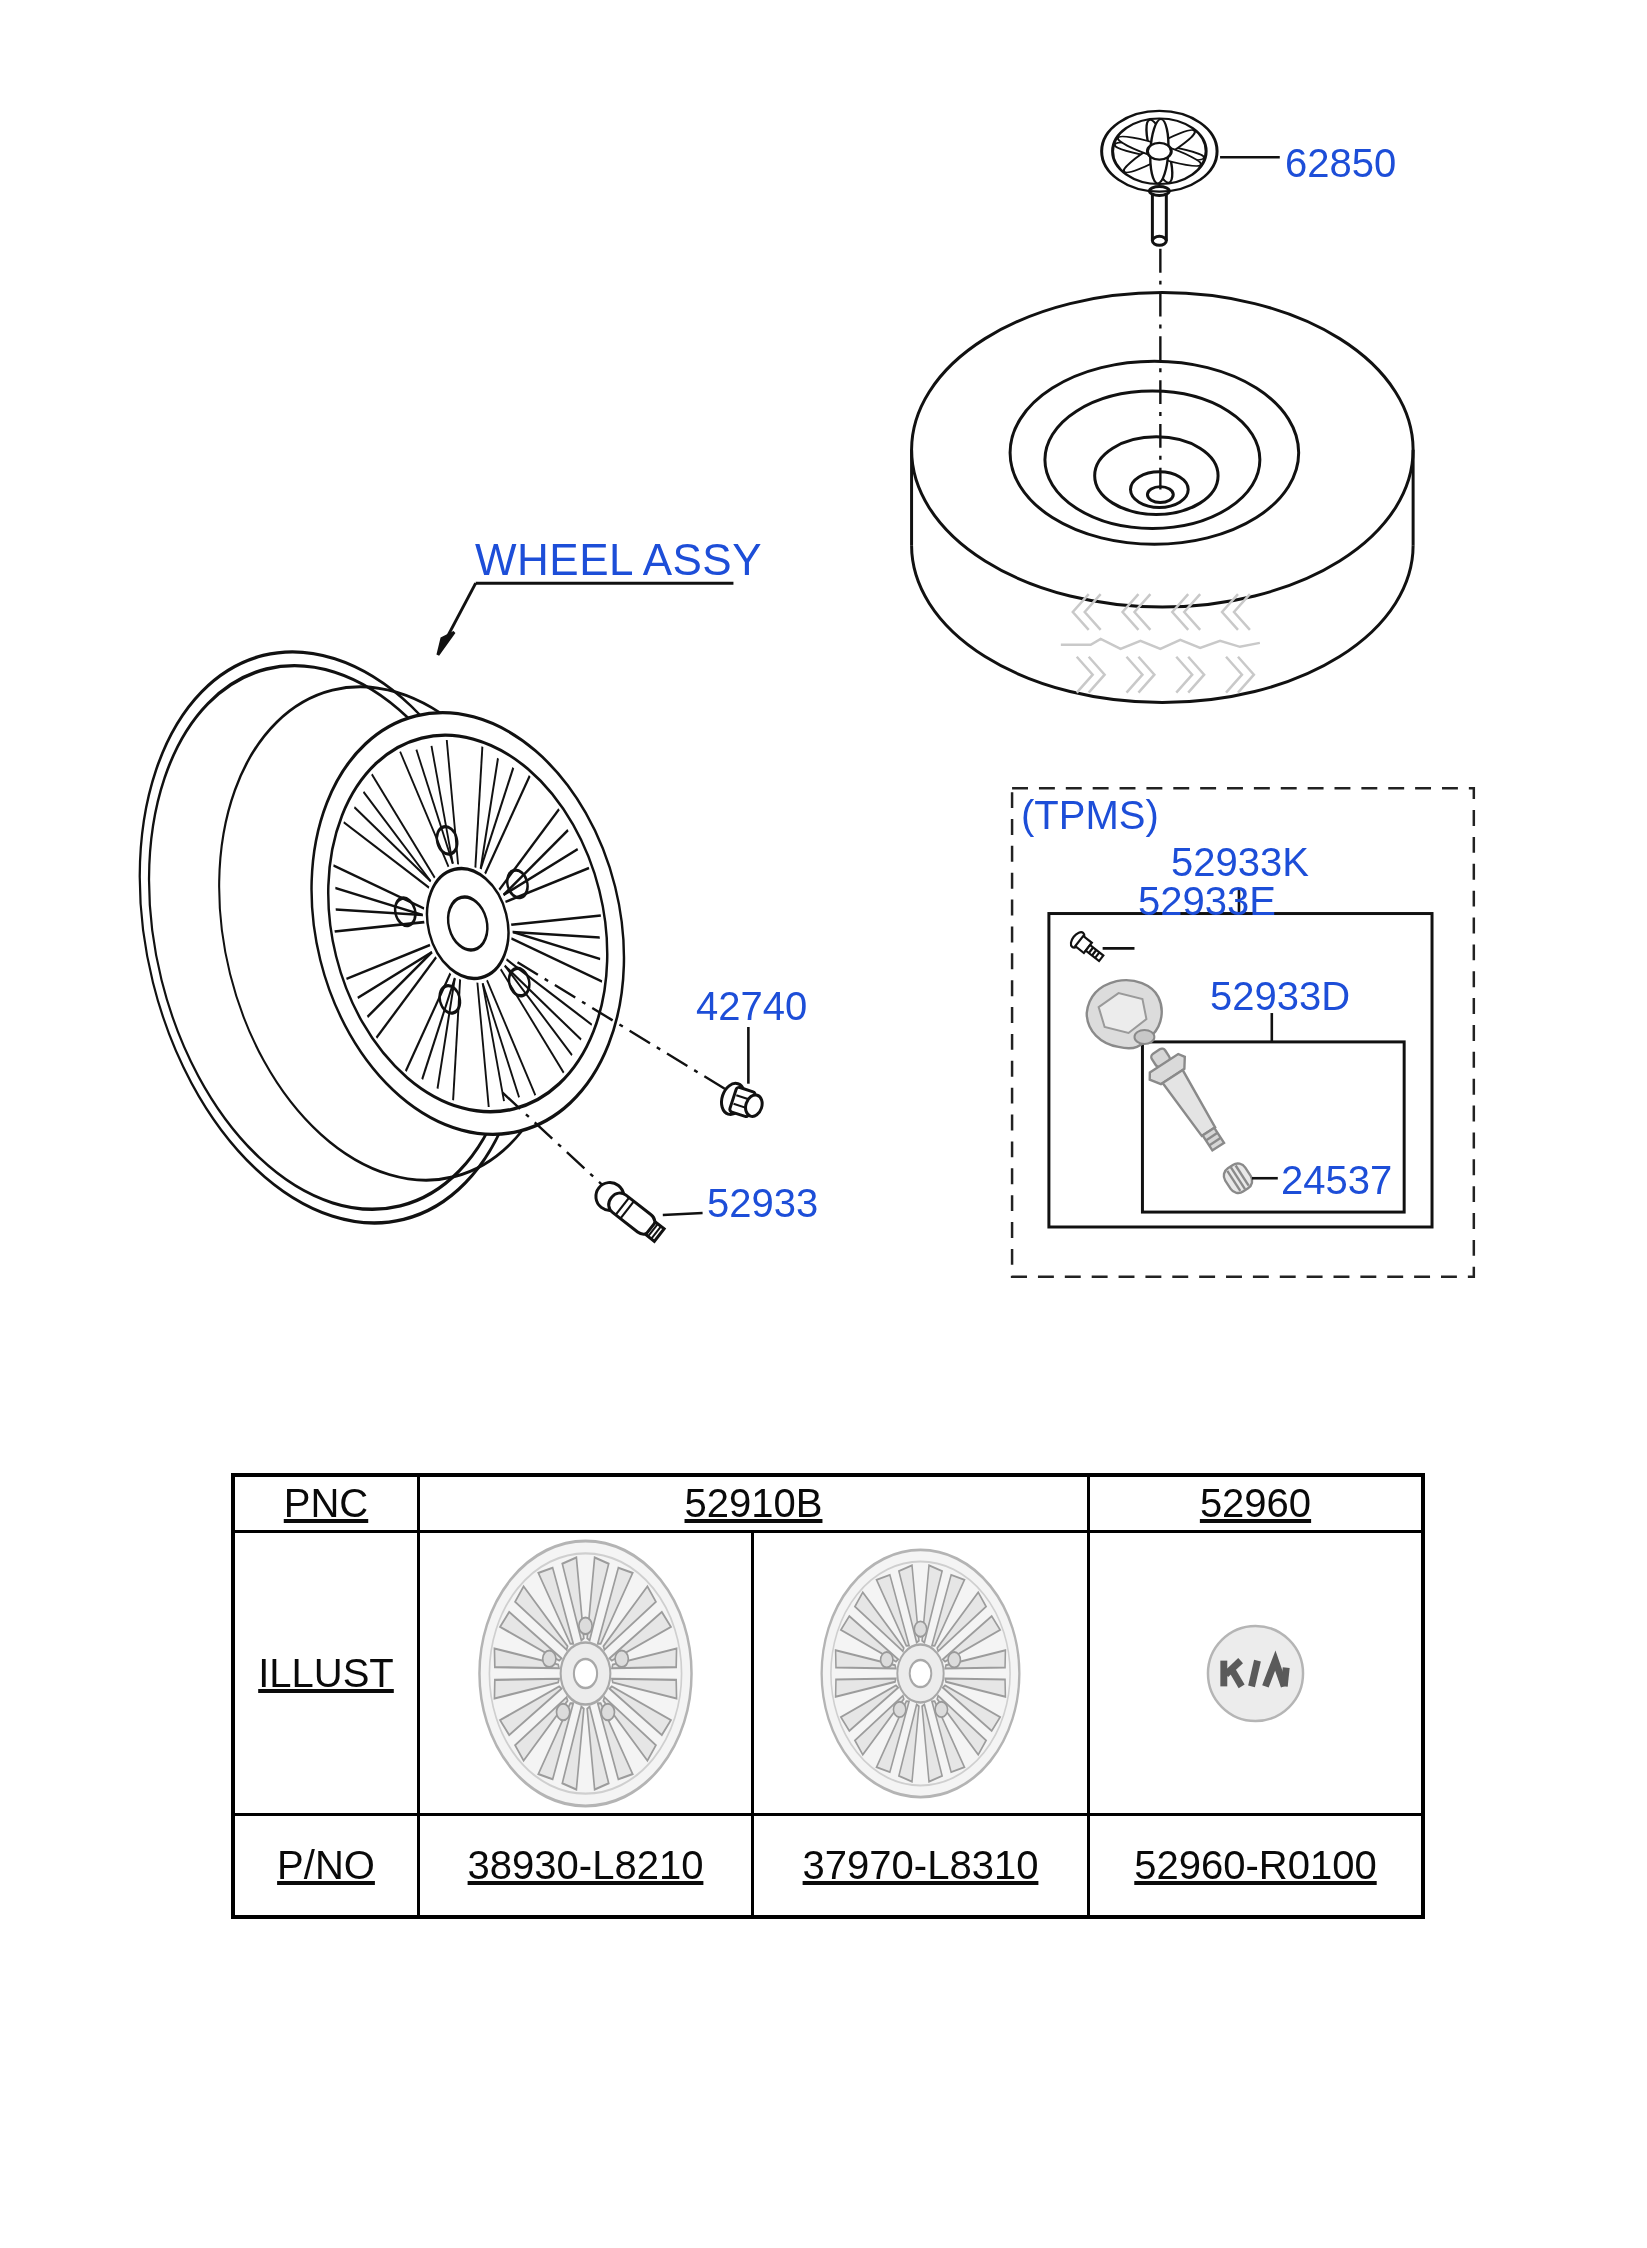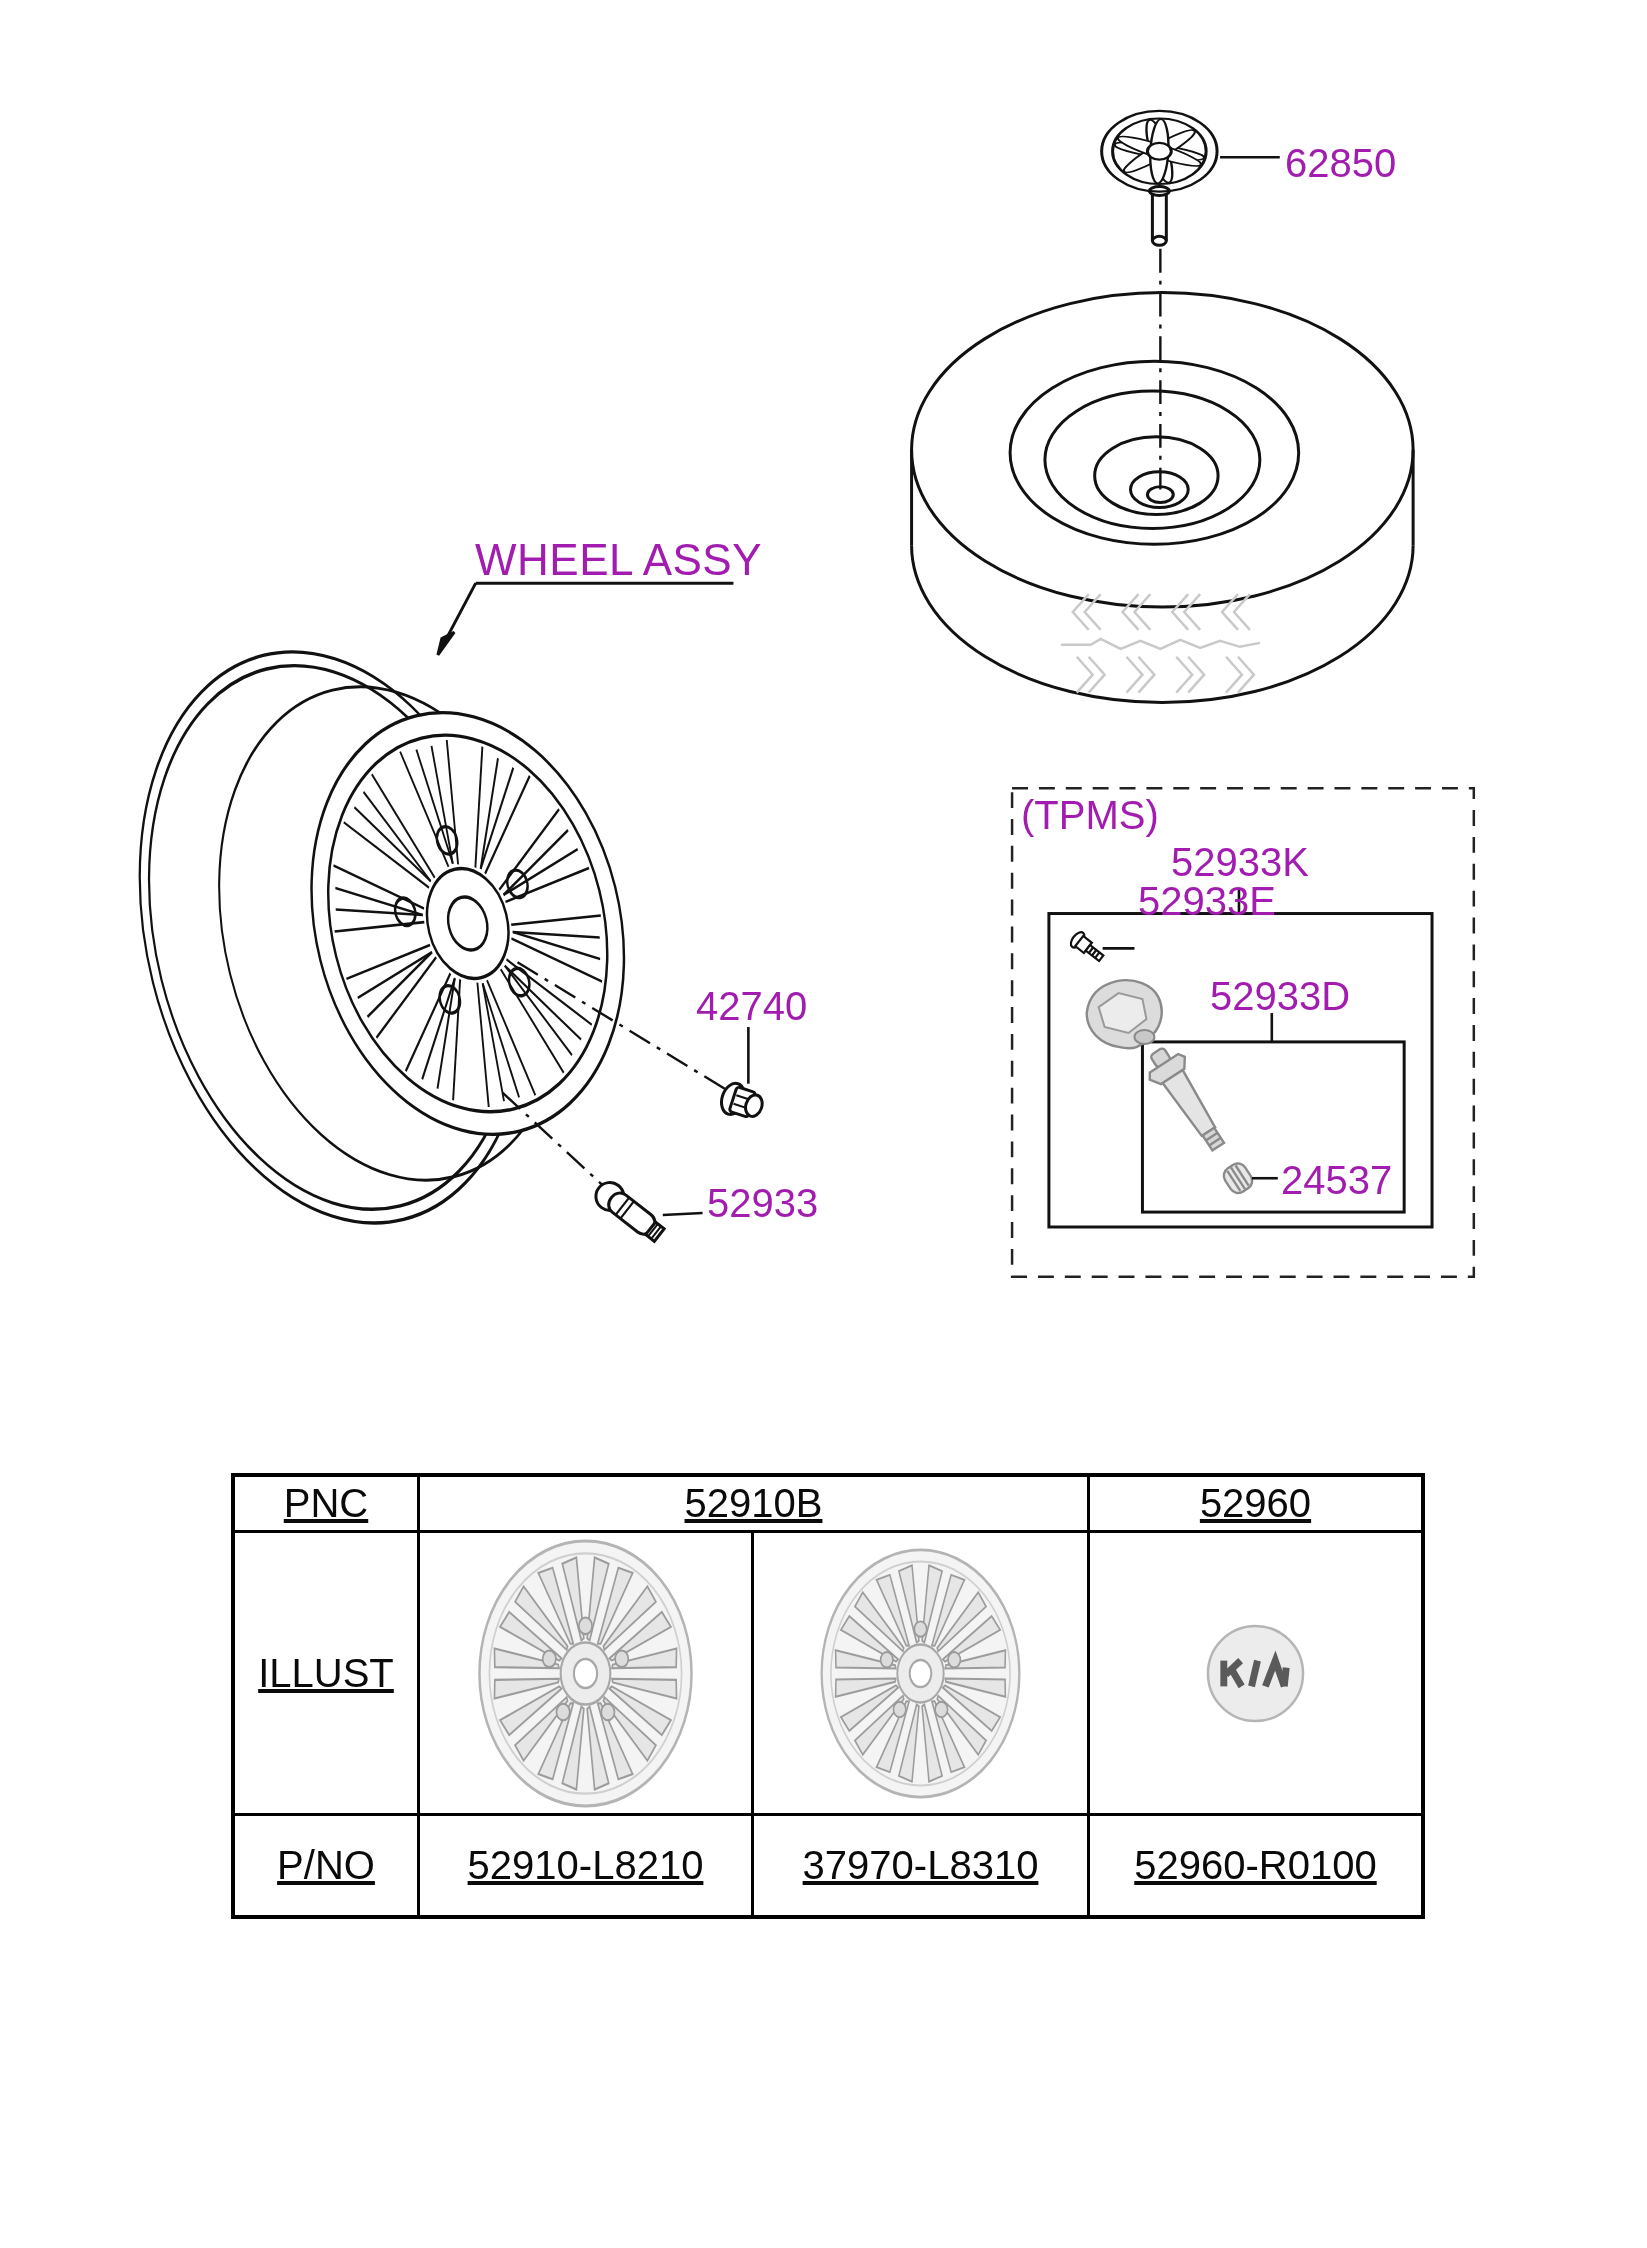--- a/index.html
+++ b/index.html
@@ -1,19 +1,19 @@
 <!DOCTYPE html>
 <html><head>
 <meta charset="utf-8">
 <style>
   html,body{margin:0;padding:0;background:#fff;}
   .page{position:relative;width:1648px;height:2249px;background:#fff;overflow:hidden;
         font-family:"Liberation Sans",sans-serif;}
   .art{position:absolute;left:0;top:0;}
-  .lbl{position:absolute;font-size:40px;line-height:1;color:#a21caf;white-space:nowrap;}
+  .lbl{position:absolute;font-size:40px;line-height:1;color:#1d4ed8;white-space:nowrap;}
   .lbl.bold{font-weight:normal;font-size:44px;letter-spacing:0.5px;}
   .ptable{position:absolute;left:231px;top:1473px;display:grid;
           grid-template-columns:185px 334px 336px 331px;
           grid-template-rows:56px 283px 99px;
           border:4px solid #000;background:#fff;}
   .ptable>div{border-right:3px solid #000;border-bottom:3px solid #000;
               display:flex;align-items:center;justify-content:center;
               font-size:40px;color:#0a0a0a;background:#fff;text-decoration:underline;}
   .ptable>div.lastcol{border-right:none;text-align:right;}
   .ptable>div.lastrow{border-bottom:none;}
@@ -265,18 +265,18 @@
           <path d="M-30,1 L-15,-13"></path>
           <path d="M-24,-4 L-14,13"></path>
           <path d="M-4,13 L2,-13"></path>
           <path d="M10,13 L20,-13 L29,13"></path>
           <path d="M29,13 L31,-6"></path>
         </g>
       </svg>
     </div>
 
     <div class="lastrow">P/NO</div>
-    <div class="lastrow">52910-L8210</div>
+    <div class="lastrow">38930-L8210</div>
     <div class="lastrow">37970-L8310</div>
     <div class="lastrow lastcol">52960-R0100</div>
   </div>
 </div>
 
 
 </body></html>

